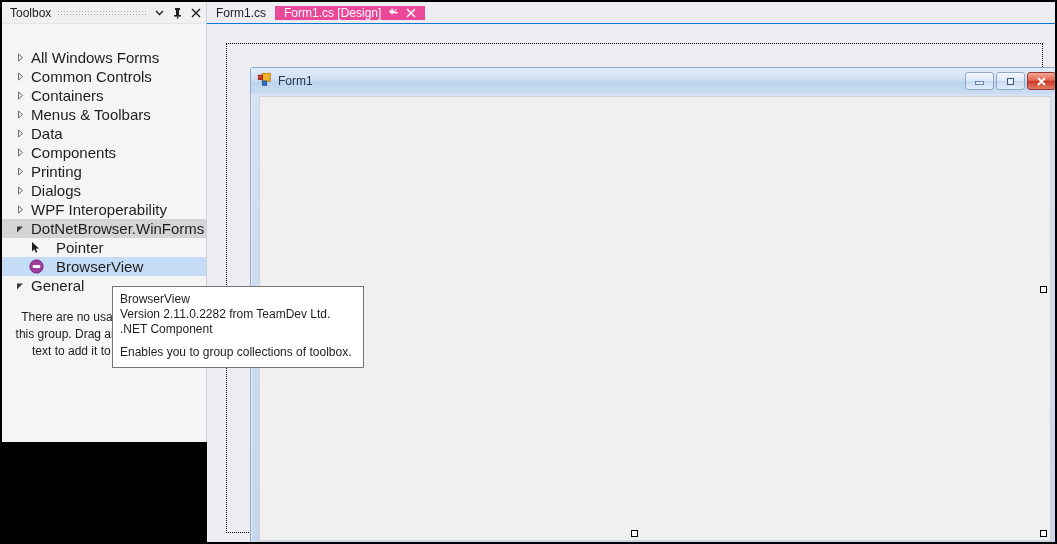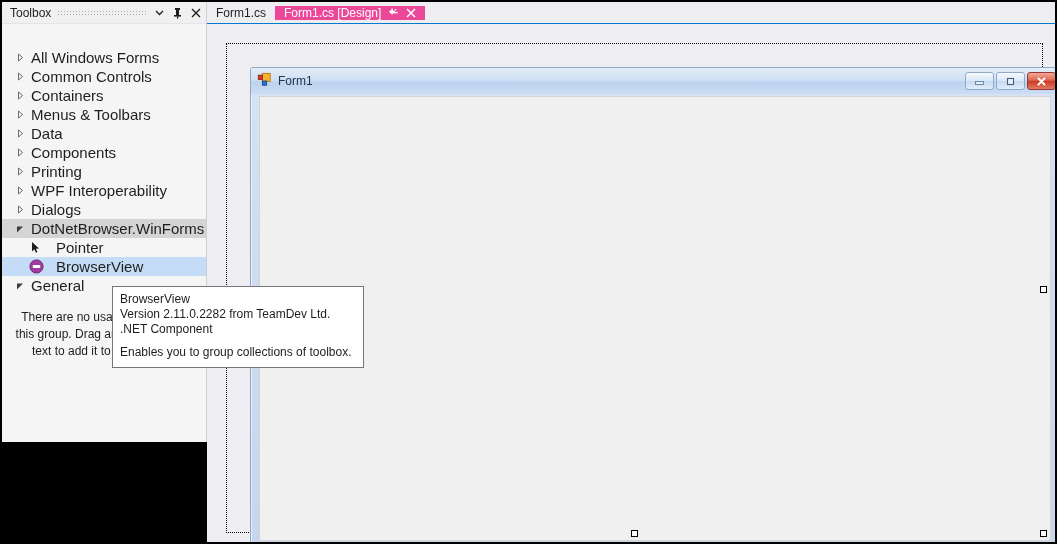--- a/index.html
+++ b/index.html
@@ -347,30 +347,30 @@
         </span>
         <span class="tb-node-label">Printing</span>
       </div>
 
       <div class="tb-node">
         <span class="arrow">
           <svg width="7" height="9" viewBox="0 0 7 9">
               <path d="M1.5 1 L5.5 4.5 L1.5 8 Z" fill="none" stroke="#6b6b6b" stroke-width="1"></path>
             </svg>
         </span>
+        <span class="tb-node-label">Dialogs</span>
+      </div>
+
+      <div class="tb-node">
+        <span class="arrow">
+          <svg width="7" height="9" viewBox="0 0 7 9">
+              <path d="M1.5 1 L5.5 4.5 L1.5 8 Z" fill="none" stroke="#6b6b6b" stroke-width="1"></path>
+            </svg>
+        </span>
         <span class="tb-node-label">WPF Interoperability</span>
-      </div>
-
-      <div class="tb-node">
-        <span class="arrow">
-          <svg width="7" height="9" viewBox="0 0 7 9">
-              <path d="M1.5 1 L5.5 4.5 L1.5 8 Z" fill="none" stroke="#6b6b6b" stroke-width="1"></path>
-            </svg>
-        </span>
-        <span class="tb-node-label">Dialogs</span>
       </div>
 
       <div class="tb-node group-sel">
         <span class="arrow">
           <svg width="9" height="8" viewBox="0 0 9 8">
               <path d="M1 1.5 L7 1.5 L1 7.5 Z" fill="#3c3c3c"></path>
             </svg>
         </span>
         <span class="tb-node-label">DotNetBrowser.WinForms</span>
       </div>

